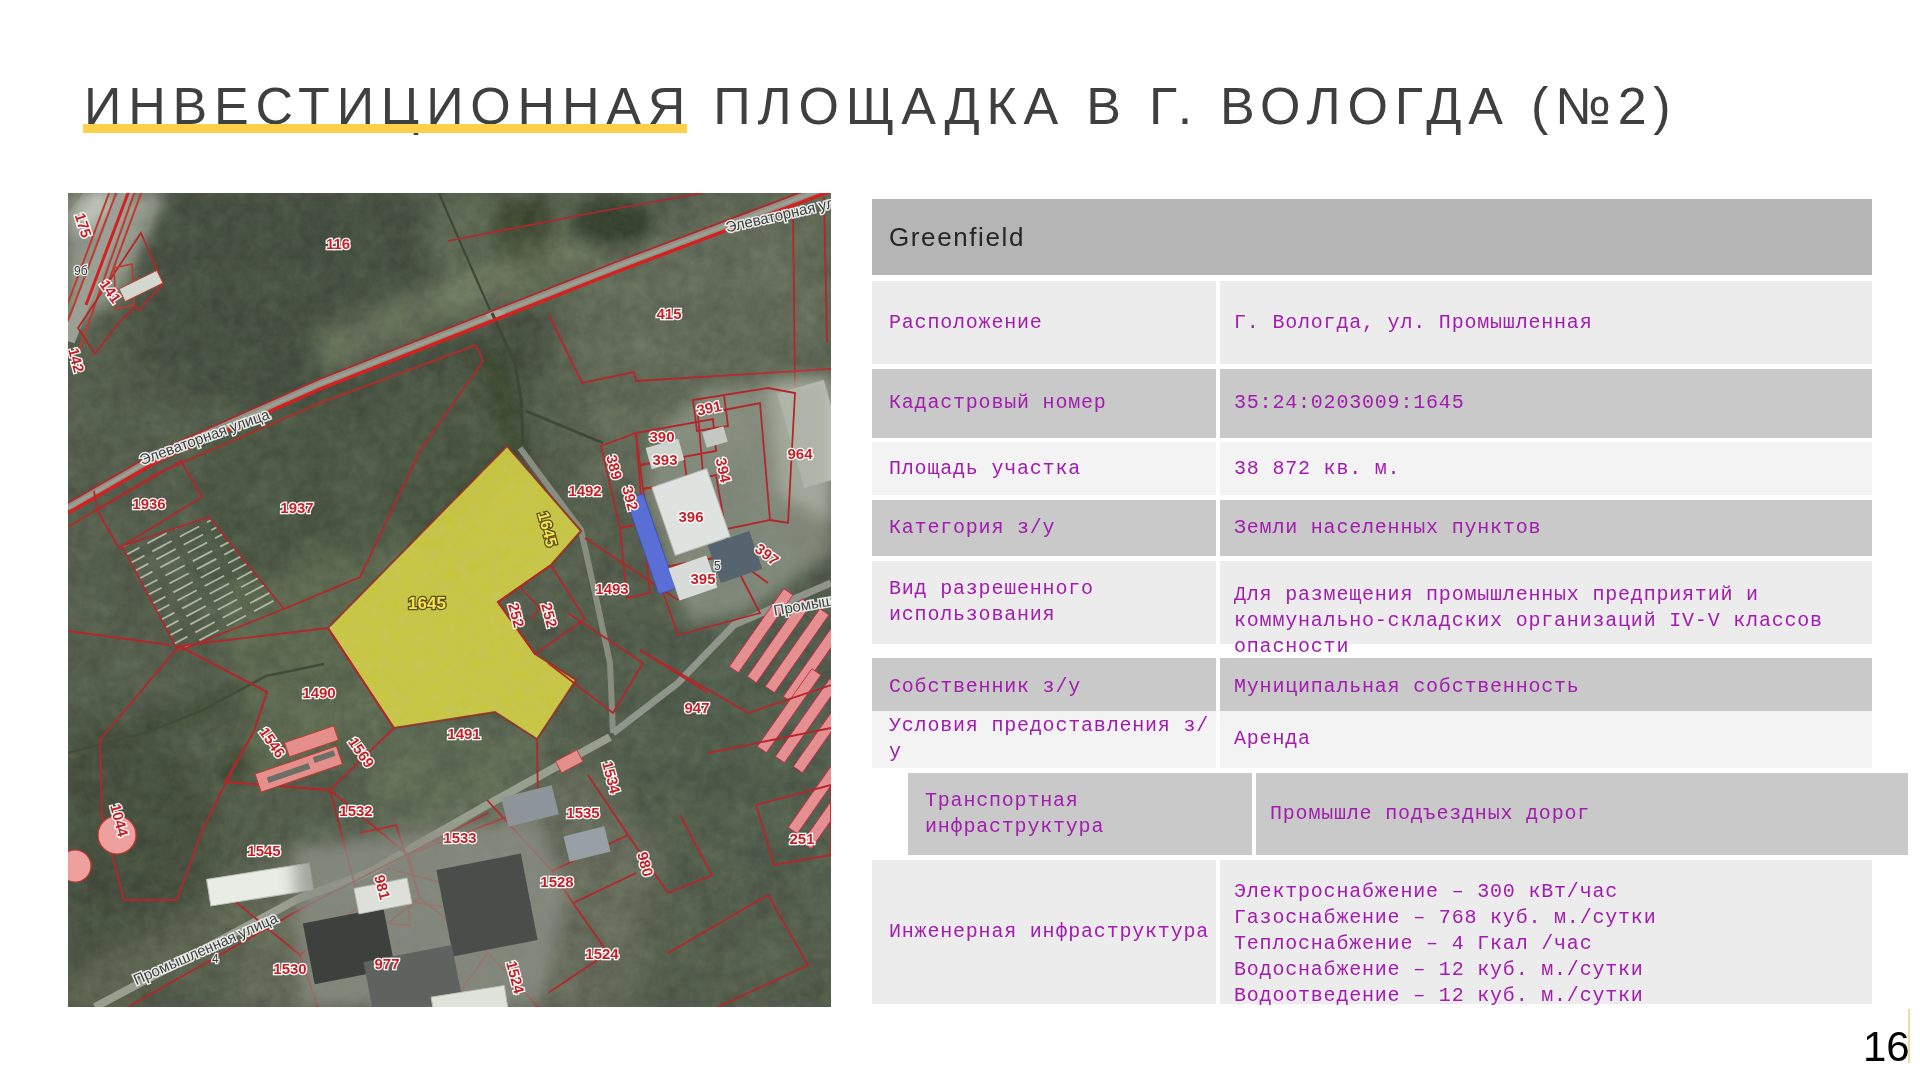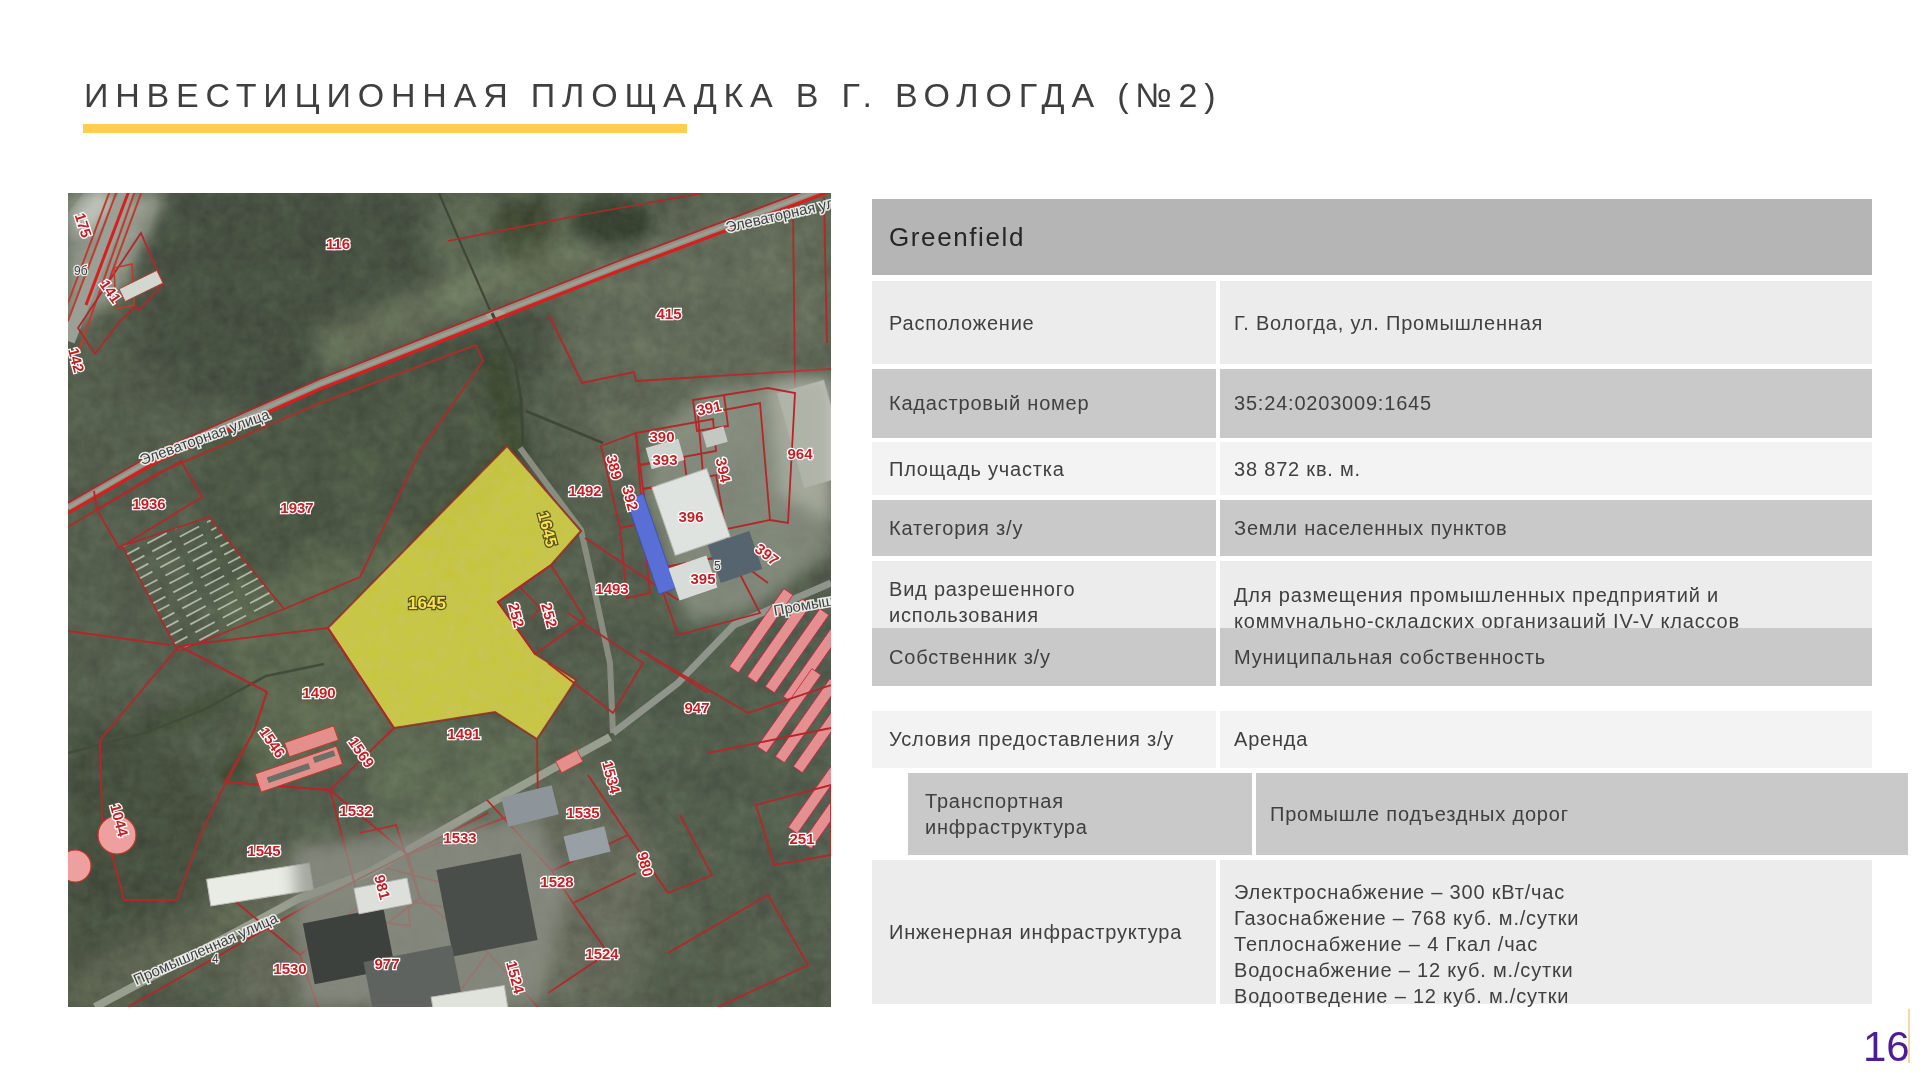--- a/index.html
+++ b/index.html
@@ -1,26 +1,26 @@
 <!DOCTYPE html>
 <html><head>
 <meta charset="utf-8">
 <style>
   html,body{margin:0;padding:0;width:1920px;height:1080px;background:#ffffff;overflow:hidden;}
   body{font-family:"Liberation Sans",sans-serif;position:relative;}
   .abs{position:absolute;}
   .row{position:absolute;left:872px;width:1000px;}
   .cell-l{position:absolute;left:0;top:0;bottom:0;width:344px;display:flex;align-items:center;padding-left:17px;box-sizing:border-box;}
   .cell-r{position:absolute;left:348px;top:0;bottom:0;width:652px;display:flex;align-items:center;padding-left:14px;box-sizing:border-box;}
-  .ctext{font-size:20px;color:#404040;letter-spacing:0.8px;line-height:26px;}
+  .ctext{font-size:20px;color:#a21caf;letter-spacing:0.8px;line-height:26px;font-family:Liberation Mono, monospace;}
 </style>
 </head>
 <body>
 
-<div class="abs" style="left:84px;top:76px;font-size:34px;color:#3f3f3f;letter-spacing:6.8px;font-weight:400;text-align:center;">ИНВЕСТИЦИОННАЯ ПЛОЩАДКА В Г. ВОЛОГДА (№2)</div>
+<div class="abs" style="left:84px;top:76px;font-size:52px;color:#3f3f3f;letter-spacing:6.8px;font-weight:400;text-align:center;">ИНВЕСТИЦИОННАЯ ПЛОЩАДКА В Г. ВОЛОГДА (№2)</div>
 
 <div class="abs" style="left:83px;top:124px;width:604px;height:9px;background:#fdd04b;"></div>
 
 <div class="abs" style="left:68px;top:193px;width:763px;height:814px;background:#4d5748;">
 <svg width="763" height="814" viewBox="0 0 763 814" xmlns="http://www.w3.org/2000/svg" style="display:block">
 <defs>
   <filter id="b8" x="-30%" y="-30%" width="160%" height="160%">
           <feGaussianBlur stdDeviation="8"></feGaussianBlur>
         </filter>
   <filter id="b14" x="-40%" y="-40%" width="180%" height="180%">
@@ -392,21 +392,21 @@
 
 <div class="row" style="top:560.5px;height:83.5px;">
   <div class="cell-l" style="background:#ececec;">
       <span class="ctext">Вид разрешенного<br>использования</span>
     </div>
   <div class="cell-r" style="background:#ececec;">
       <span class="ctext" style="position:relative;top:5px;margin-top:27px;">Для размещения промышленных предприятий и<br>коммунально-складских организаций IV-V классов<br>опасности</span>
     </div>
 </div>
 
-<div class="row" style="top:628px;height:57.5px;">
+<div class="row" style="top:658px;height:57.5px;">
   <div class="cell-l" style="background:#c9c9c9;">
       <span class="ctext">Собственник з/у</span>
     </div>
   <div class="cell-r" style="background:#c9c9c9;">
       <span class="ctext">Муниципальная собственность</span>
     </div>
 </div>
 
 <div class="row" style="top:710.5px;height:57.5px;">
   <div class="cell-l" style="background:#f3f3f3;">
@@ -430,13 +430,13 @@
   <div class="cell-l" style="background:#ececec;">
       <span class="ctext">Инженерная инфраструктура</span>
     </div>
   <div class="cell-r" style="background:#ececec;">
       <span class="ctext" style="position:relative;top:12px;">Электроснабжение – 300 кВт/час<br>Газоснабжение – 768 куб. м./сутки<br>Теплоснабжение – 4 Гкал /час<br>Водоснабжение – 12 куб. м./сутки<br>Водоотведение – 12 куб. м./сутки</span>
     </div>
 </div>
 
 <div class="abs" style="left:1908px;top:1009px;width:2px;height:54px;background:#eedb9e;"></div>
 
-<div class="abs" style="left:1863px;top:1023px;width:42px;font-size:42px;color:#4c1d95;text-align:right;">16</div>
+<div class="abs" style="left:1863px;top:1023px;width:42px;font-size:42px;color:#000000;text-align:right;">16</div>
 
 </body></html>

